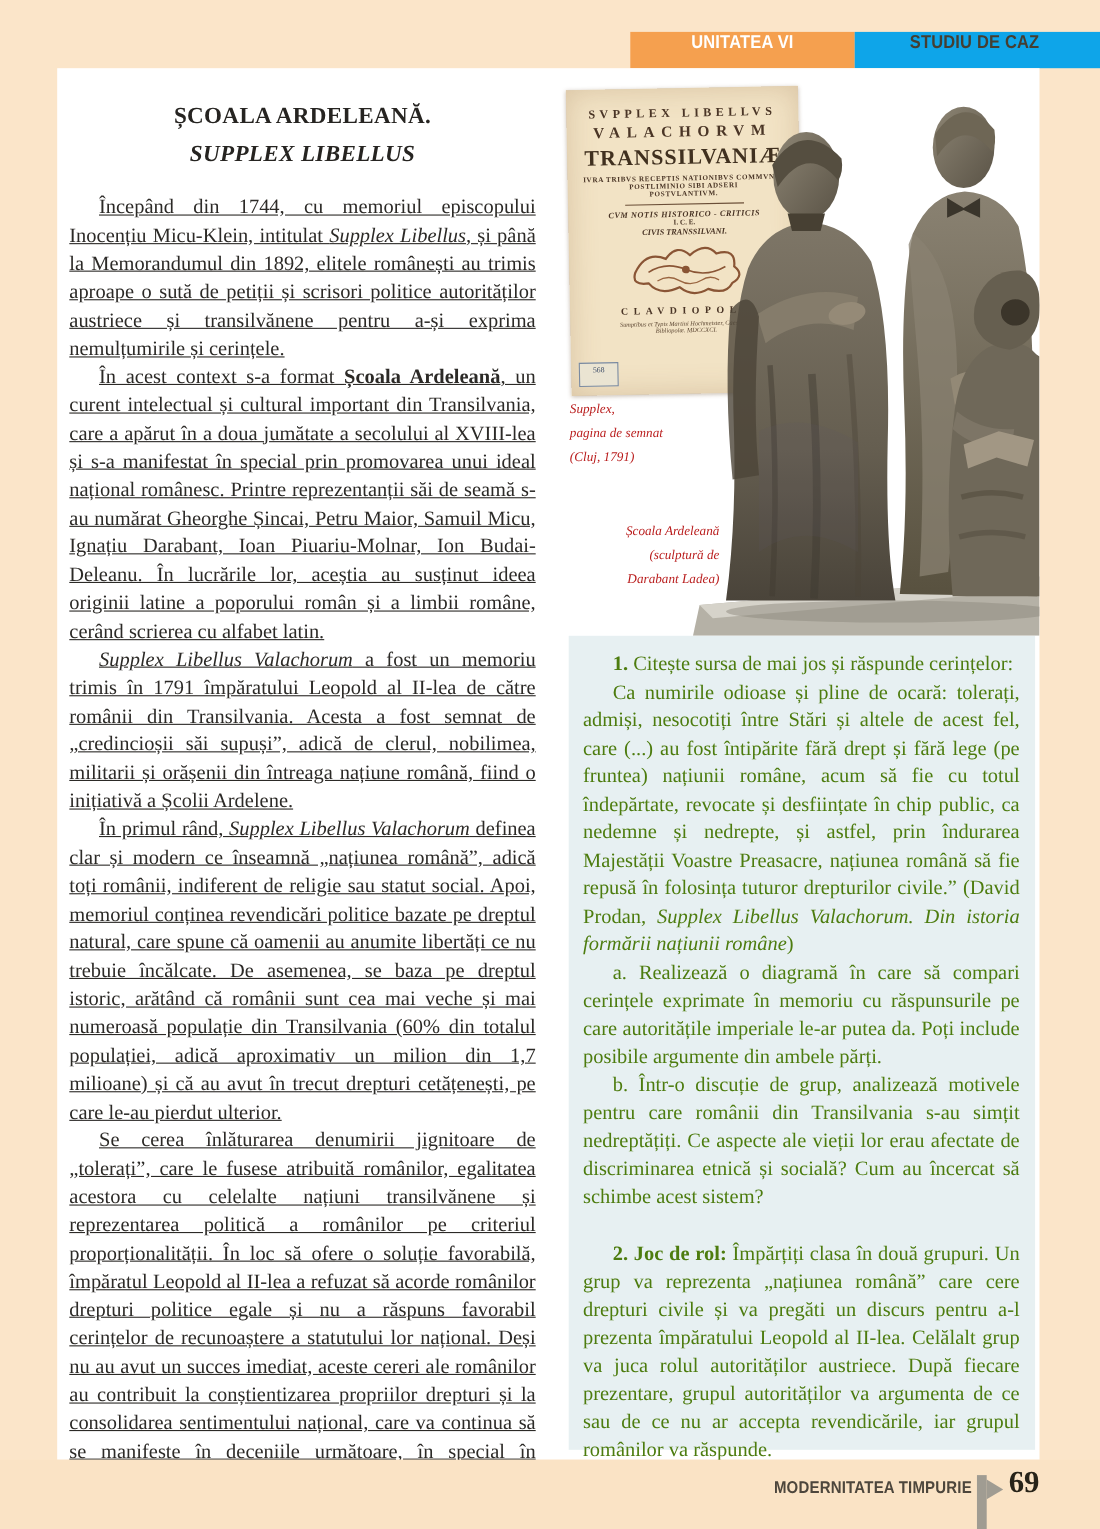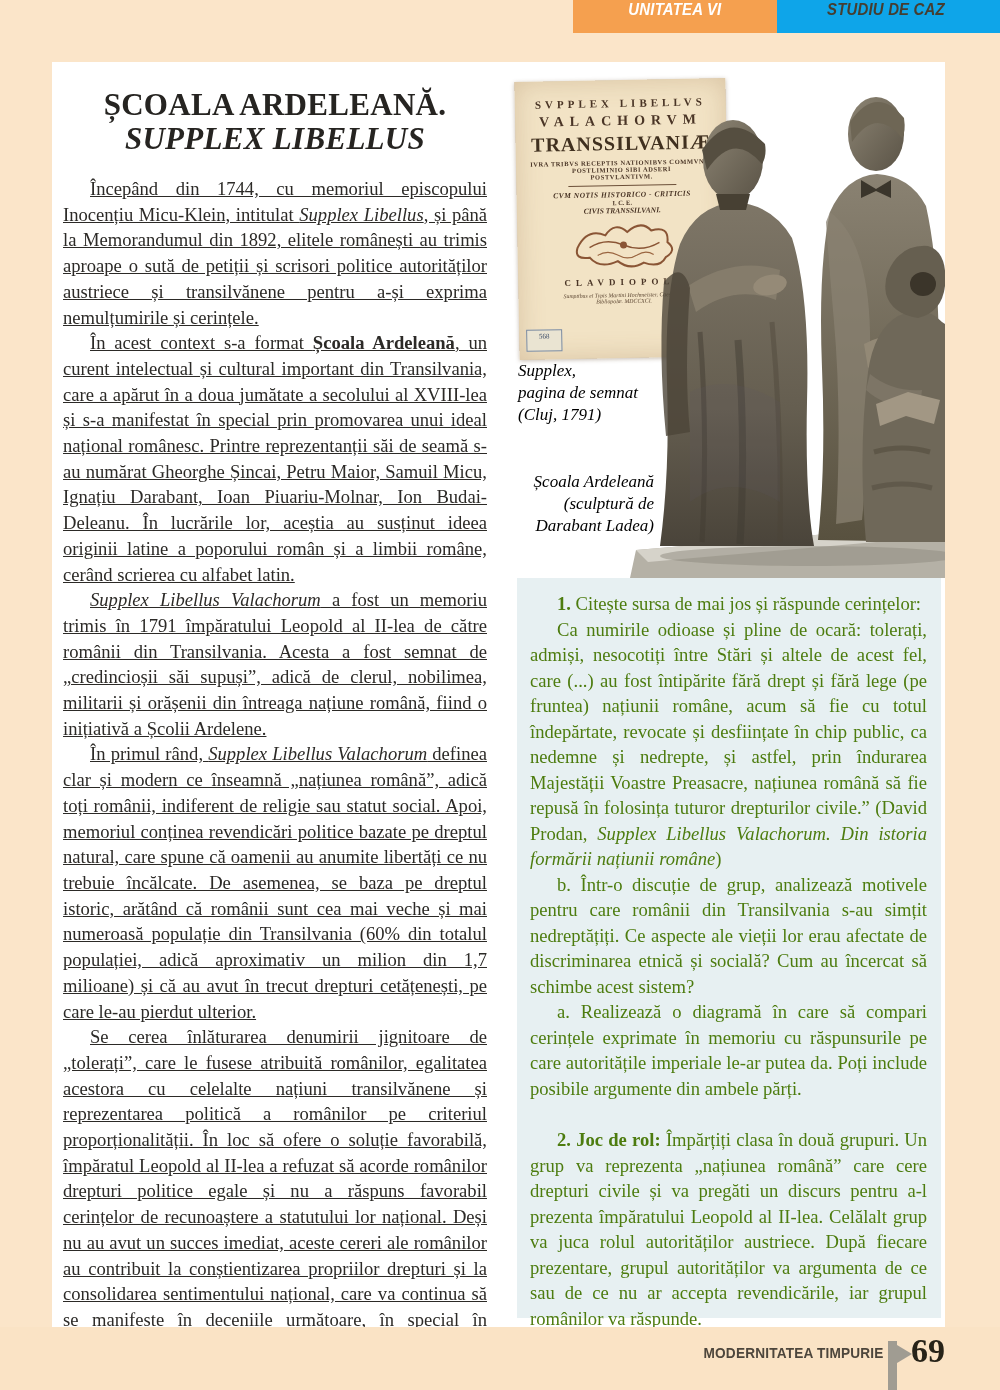--- a/index.html
+++ b/index.html
@@ -1,33 +1,33 @@
 <!DOCTYPE html>
 <html lang="ro"><head>
 <meta charset="utf-8">
 <style>
   html,body{margin:0;padding:0;}
   body{width:1000px;height:1390px;background:#fbe5c9;font-family:"Liberation Serif",serif;}
   .canvas{position:relative;width:1000px;height:1390px;overflow:hidden;background:#fbe5c9;}
 
   
-  .topbar{position:absolute;left:0;top:0;width:1000px;height:62px;display:flex;align-items:flex-start;font-style:italic;}
+  .topbar{position:absolute;left:0;top:0;width:1000px;height:62px;display:flex;align-items:flex-end;}
   .topbar .seg-left{width:573px;background:#fbe5c8;}
   .topbar .unit-badge{width:204px;background:#f5a04f;display:flex;align-items:flex-end;justify-content:center;padding-bottom:13px;box-sizing:border-box;}
   .topbar .seg-right{flex:1;background:#0ea5e9;display:flex;align-items:flex-end;justify-content:flex-end;padding:0 55px 13px 0;box-sizing:border-box;}
   .hdr-label{font-family:"Liberation Sans",sans-serif;font-weight:700;font-size:17px;letter-spacing:.2px;transform:scaleX(.88);}
   .unit-badge .hdr-label{color:#ffffff;}
   .seg-right .hdr-label{color:#453e31;transform-origin:right center;}
 
   
   .page{position:absolute;left:52px;top:62px;width:893px;height:1265px;background:#ffffff;}
 
   
   .col-left{position:absolute;left:11px;top:18px;width:424px;}
-  h1.title{margin:8px 0 20px 0;text-align:center;font-size:31px;line-height:34px;font-weight:700;color:#262421;letter-spacing:.3px;}
+  h1.title{margin:8px 0 20px 0;text-align:center;font-size:21px;line-height:34px;font-weight:700;color:#262421;letter-spacing:.3px;}
   h1.title .tl{display:block;}
   h1.title .tl.it{font-style:italic;}
   .bodycopy{font-size:18.6px;line-height:25.7px;color:#2c2a27;text-align:justify;}
   .bodycopy p{margin:0;text-indent:27px;text-decoration:underline;}
   .it{font-style:italic;}
   .bd{font-weight:700;}
 
   
   .collage{position:absolute;left:0;top:0;width:893px;height:520px;pointer-events:none;}
   .bookpage{position:absolute;left:465px;top:18px;width:211px;height:278px;background:#f2e3c5;
@@ -43,36 +43,36 @@
   .bp-rule{width:108px;border-top:1.5px solid #6b4f38;margin:5px auto 4px auto;}
   .bp-l7{font-size:7.5px;font-style:italic;font-weight:700;letter-spacing:.5px;}
   .bp-l8{font-size:6.5px;font-weight:700;}
   .bp-l9{font-size:7.5px;font-style:italic;font-weight:700;}
   .bp-orn{margin:4px auto 2px auto;display:block;}
   .bp-l10{font-size:9px;font-weight:700;letter-spacing:5px;margin-top:6px;}
   .bp-l11,.bp-l12{font-size:5.8px;font-style:italic;color:#5c4632;}
   .bp-l11{margin-top:5px;}
   .stamp{position:absolute;left:7px;bottom:8px;width:36px;height:22px;border:1px solid #7a8aa0;background:#eae4d2;color:#3a4a66;font-size:7px;line-height:9px;text-align:center;padding-top:2px;box-sizing:border-box;}
   .sculpture{position:absolute;left:578px;top:10px;z-index:2;}
-  .caption{position:absolute;font-style:italic;font-size:17px;line-height:22px;color:#000000;z-index:3;}
+  .caption{position:absolute;font-style:italic;font-size:12px;line-height:22px;color:#b91c1c;z-index:3;}
   .cap-supplex{left:466px;top:298px;text-align:left;}
   .cap-sculpture{left:462px;top:409px;width:140px;text-align:right;}
   .caption span{display:block;}
 
   
   .exbox{position:absolute;left:465px;top:516px;width:424px;height:740px;background:#e7f0f2;box-sizing:border-box;padding:13px 14px 12px 13px;
     font-size:18.6px;line-height:25.5px;color:#4d7c0f;text-align:justify;}
   .exbox p{margin:0;text-indent:27px;}
   .exbox p.gap{margin-top:26px;}
 
   
   .pagefoot{position:absolute;left:0;bottom:0;width:1000px;height:63px;background:#fae3c5;margin-top:12px;}
   .chapter{position:absolute;right:116px;top:17px;font-family:"Liberation Sans",sans-serif;font-weight:700;font-size:15.5px;color:#4d463c;transform:scaleX(.88);transform-origin:right center;letter-spacing:.2px;}
   .marker{position:absolute;right:86px;top:10px;}
-  .pagenum{position:absolute;right:55px;top:5px;font-size:34px;font-weight:700;color:#272318;font-family:"Liberation Serif",serif;}
+  .pagenum{position:absolute;right:55px;top:5px;font-size:28px;font-weight:700;color:#272318;font-family:"Liberation Serif",serif;}
 </style>
 </head>
 <body>
 
 <div class="canvas">
 
   <div class="topbar">
     <div class="seg-left"></div>
     <div class="unit-badge">
       <span class="hdr-label">UNITATEA VI</span>
@@ -182,22 +182,22 @@
       <div class="caption cap-sculpture">
         <span>Școala Ardeleană</span>
         <span>(sculptură de</span>
         <span>Darabant Ladea)</span>
       </div>
     </div>
 
     <div class="exbox">
       <p><span class="bd">1. </span><span>Citește sursa de mai jos și răspunde cerințelor:</span></p>
       <p><span>Ca numirile odioase și pline de ocară: tolerați, admiși, nesocotiți între Stări și altele de acest fel, care (...) au fost întipărite fără drept și fără lege (pe fruntea) națiunii române, acum să fie cu totul îndepărtate, revocate și desființate în chip public, ca nedemne și nedrepte, și astfel, prin îndurarea Majestății Voastre Preasacre, națiunea română să fie repusă în folosința tuturor drepturilor civile.” (David Prodan, </span><span class="it">Supplex Libellus Valachorum. Din istoria formării națiunii române</span><span>)</span></p>
+      <p><span>a. Realizează o diagramă în care să compari cerințele exprimate în memoriu cu răspunsurile pe care autoritățile imperiale le-ar putea da. Poți include posibile argumente din ambele părți.</span></p>
       <p><span>b. Într-o discuție de grup, analizează motivele pentru care românii din Transilvania s-au simțit nedreptățiți. Ce aspecte ale vieții lor erau afectate de discriminarea etnică și socială? Cum au încercat să schimbe acest sistem?</span></p>
-      <p><span>a. Realizează o diagramă în care să compari cerințele exprimate în memoriu cu răspunsurile pe care autoritățile imperiale le-ar putea da. Poți include posibile argumente din ambele părți.</span></p>
       <p class="gap"><span class="bd">2. Joc de rol: </span><span>Împărțiți clasa în două grupuri. Un grup va reprezenta „națiunea română” care cere drepturi civile și va pregăti un discurs pentru a-l prezenta împăratului Leopold al II-lea. Celălalt grup va juca rolul autorităților austriece. După fiecare prezentare, grupul autorităților va argumenta de ce sau de ce nu ar accepta revendicările, iar grupul românilor va răspunde.</span></p>
     </div>
   </div>
 
   <div class="pagefoot">
     <span class="chapter">MODERNITATEA TIMPURIE</span>
     <svg class="marker" width="26" height="53" viewBox="0 0 26 53">
       <rect x="0" y="4" width="9" height="49" fill="#a09c92"></rect>
       <polygon points="9,8 24,17 9,26" fill="#a09c92"></polygon>
     </svg>

